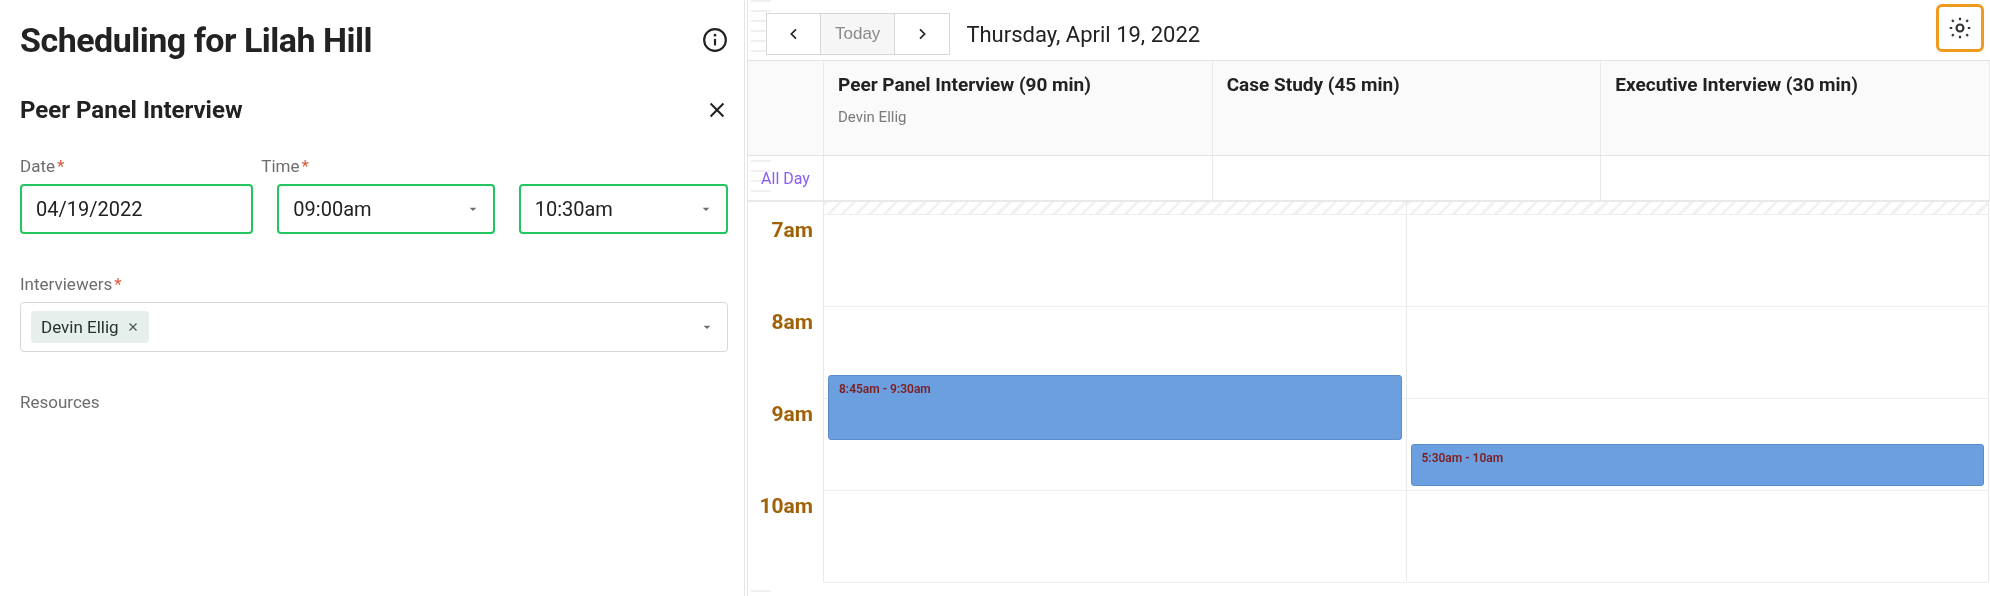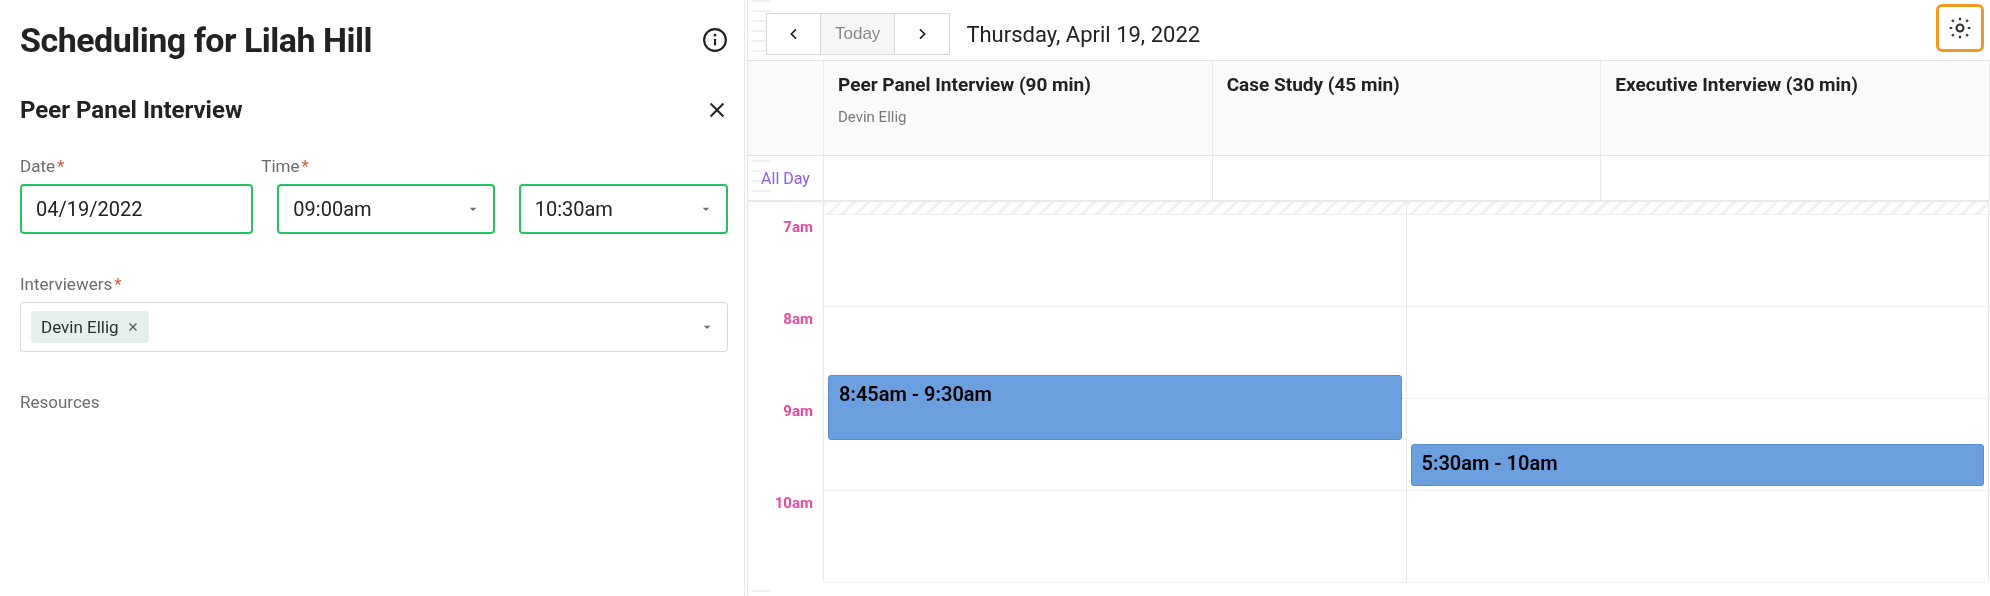--- a/index.html
+++ b/index.html
@@ -42,26 +42,26 @@
   .cal-head { display: flex; border-top: 1px solid #e3e3e3; border-bottom: 1px solid #e3e3e3; background: #fafafa; height: 96px; }
   .time-gutter-head { width: 76px; flex: none; border-right: 1px solid #e9e9e9; }
   .swim-head { flex: 1 1 0; border-right: 1px solid #e9e9e9; padding: 12px 14px 8px; }
   .swim-title { font-size: 19px; font-weight: 700; }
   .swim-sub { font-size: 15px; color: #7a7a7a; margin-top: 12px; }
   .allday-row { display: flex; height: 46px; border-bottom: 2px solid #e9e9e9; }
   .allday-gutter { width: 76px; flex: none; display: flex; align-items: center; justify-content: center; font-size: 16px; color: #8b5cf6; border-right: 1px solid #e9e9e9; }
   .allday-cell { flex: 1 1 0; border-right: 1px solid #e9e9e9; }
   .cal-body { display: flex; position: relative; }
   .time-gutter { width: 76px; flex: none; border-right: 1px solid #e9e9e9; background: repeating-linear-gradient(135deg, #f4f4f4 0 3px, #fff 3px 10px); }
-  .hour-label { height: 92px; text-align: right; padding-right: 10px; font-size: 15px; font-weight: 700; color: #ec4899; padding-top: 4px; position: relative; background: #fff; }
+  .hour-label { height: 92px; text-align: right; padding-right: 10px; font-size: 21px; font-weight: 700; color: #a16207; padding-top: 4px; position: relative; background: #fff; }
   .hour-label:first-child { height: 12px; padding: 0; }
   .swim-body { flex: 1 1 0; border-right: 1px solid #e9e9e9; position: relative; background: #fff; }
   .swim-body::before { content: ""; position: absolute; left: 0; right: 0; top: 0; height: 12px; background: repeating-linear-gradient(135deg, #f2f2f2 0 3px, #fff 3px 10px); border-bottom: 1px solid #eee; }
   .hour-line { position: absolute; left: 0; right: 0; border-top: 1px solid #eee; }
-  .event { position: absolute; left: 4px; right: 4px; background: #6b9fe0; border: 1px solid #5b8ccc; border-radius: 3px; color: #000000; font-size: 20px; font-weight: 600; padding: 6px 10px; cursor: pointer; }
+  .event { position: absolute; left: 4px; right: 4px; background: #6b9fe0; border: 1px solid #5b8ccc; border-radius: 3px; color: #7f1d1d; font-size: 12px; font-weight: 600; padding: 6px 10px; cursor: pointer; }
   .cal-body-scroll { border-right: 1px solid transparent; height: 392px; overflow: hidden; }
 </style>
 </head>
 <body>
 
 <div class="left-pane">
   <div class="left-header">
     <div class="page-title">Scheduling for Lilah Hill</div>
     <div class="info-icon">
       <svg viewBox="0 0 24 24" fill="none" stroke="#222" stroke-width="2">

